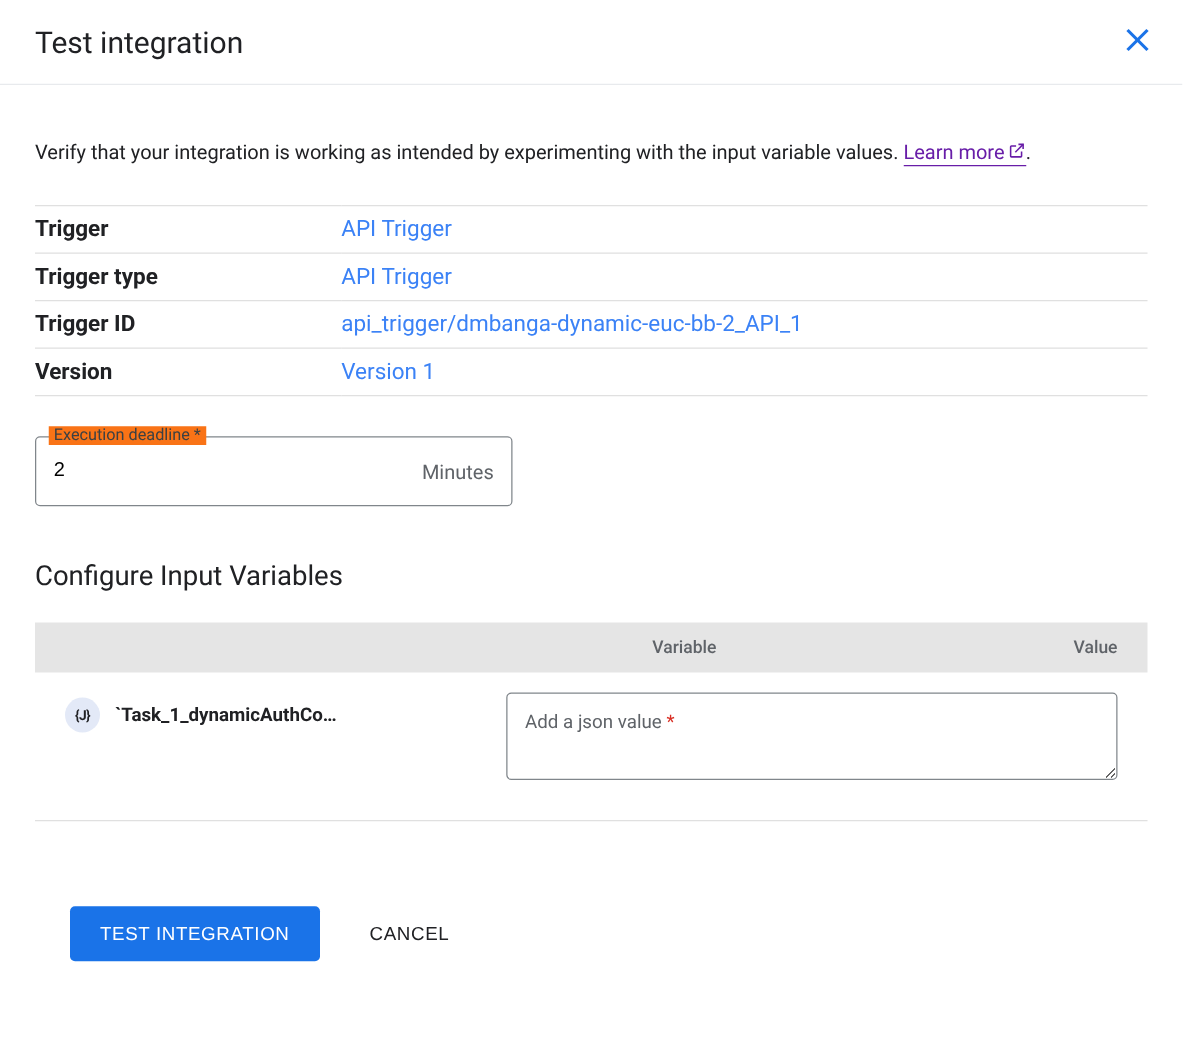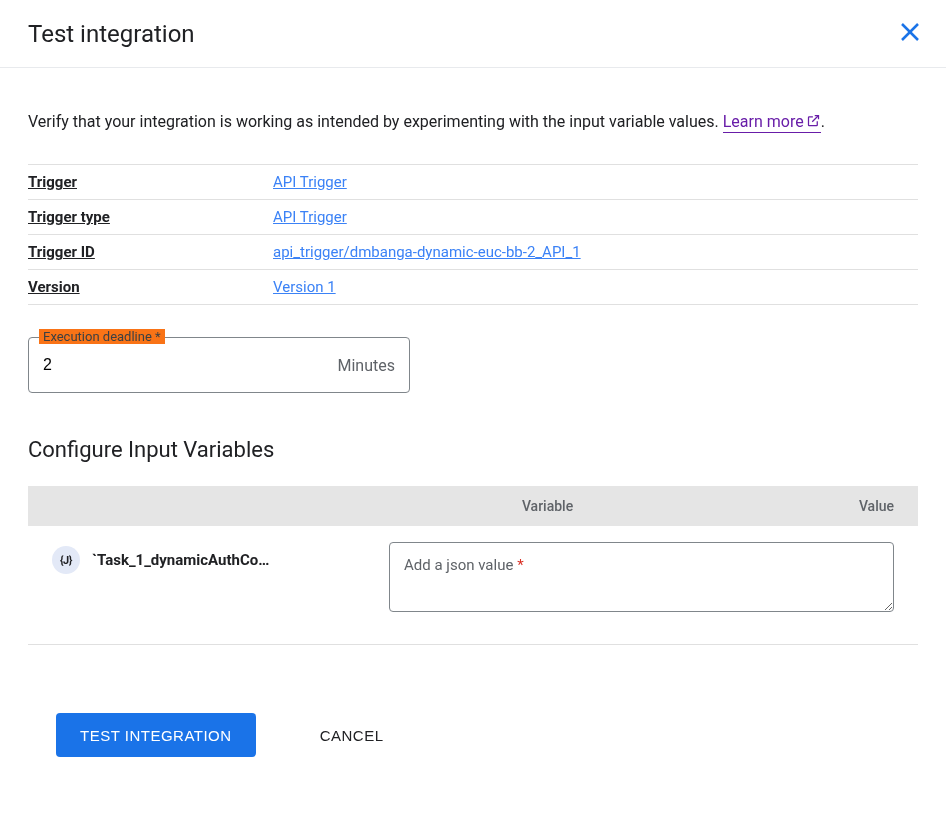--- a/index.html
+++ b/index.html
@@ -80,23 +80,22 @@
       width: 100%;
       border-collapse: collapse;
       margin-bottom: 32px;
     }
     .info-table tr {
       border-top: 1px solid #e0e0e0;
       border-bottom: 1px solid #e0e0e0;
     }
     .info-table td {
       padding: 8px 0;
-      font-size: 15px;
+      font-size: 18px;
       vertical-align: top;
-      text-decoration: underline;
     }
     .info-table td.label {
       font-weight: 700;
       width: 245px;
       color: #202124;
     }
     .info-table td.value {
       color: #3b82f6;
     }
     .field-wrapper {
@@ -214,20 +213,21 @@
       font-size: 15px;
       font-family: inherit;
       resize: both;
       outline: none;
     }
     .json-textarea::placeholder {
       color: #5f6368;
     }
     .textarea-wrapper {
       position: relative;
+      margin-left: 16px;
     }
     .placeholder-overlay {
       position: absolute;
       top: 14px;
       left: 15px;
       font-size: 15px;
       color: #5f6368;
       pointer-events: none;
     }
     .placeholder-star {
@@ -255,21 +255,20 @@
     }
     .btn-text {
       background: none;
       border: none;
       color: #202124;
       font-size: 15px;
       font-weight: 500;
       letter-spacing: 0.5px;
       cursor: pointer;
       text-transform: uppercase;
-      margin-left: 24px;
     }
   </style>
 </head>
 <body>
 
 <div class="dialog">
   <div class="header">
     <h1>Test integration</h1>
     <button class="close-btn">
       <span>

